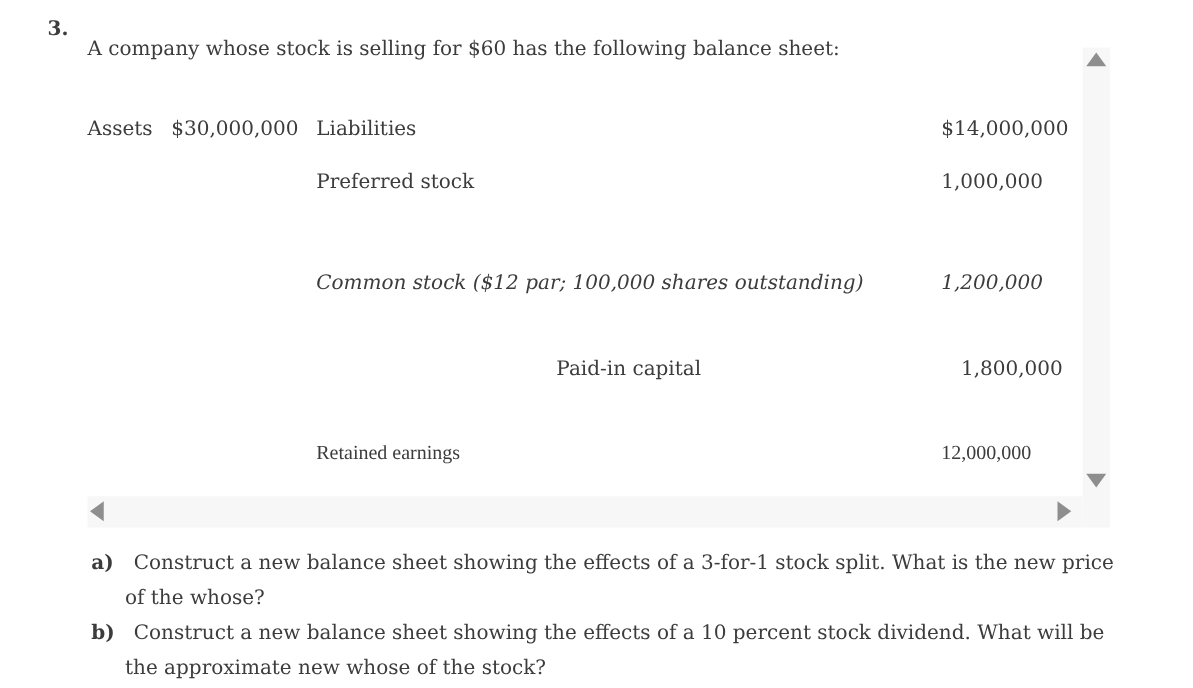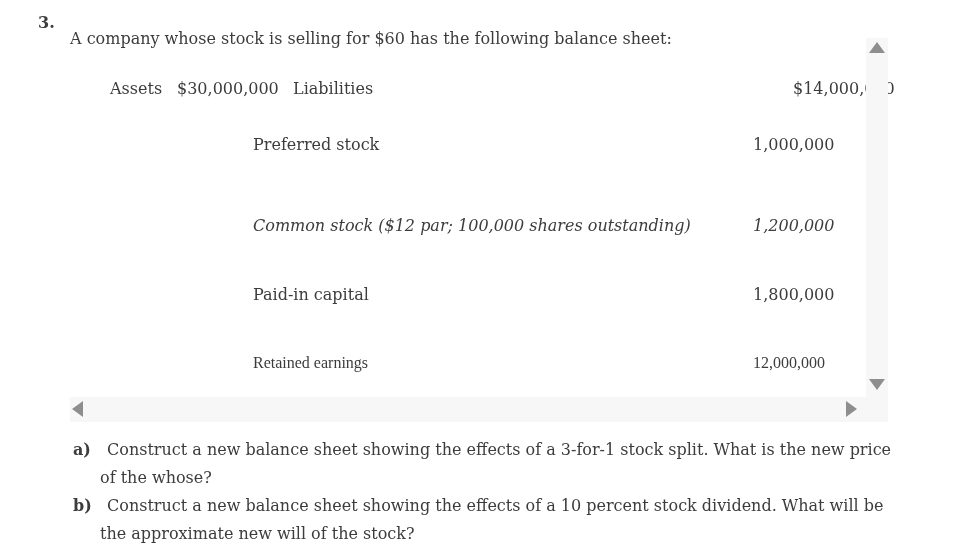--- a/index.html
+++ b/index.html
@@ -22,21 +22,21 @@
   #problem-number{left:38px;top:12px;font-weight:bold;line-height:22px;}
   #problem-statement{left:70px;top:28px;line-height:22px;white-space:nowrap;}
   
   .bs-row{
     left:70px;width:796px;
     display:grid;
     grid-template-columns:67px 116px 500px auto;
     line-height:22px;
     white-space:nowrap;
   }
-  .r1{top:78px;margin-left:40px;} .r2{top:134px;} .r3{top:215px;font-style:italic;} .r4{top:284px;} .r5{top:352px;font-family:Liberation Serif, serif;}
+  .r1{top:92px;} .r2{top:134px;} .r3{top:215px;font-style:italic;} .r4{top:284px;text-align:center;} .r5{top:352px;font-family:Liberation Serif, serif;}
   
   #vscroll{
     left:866px;top:38px;width:22px;height:384px;
     background:var(--track);
   }
   #hscroll{
     left:70px;top:397px;width:796px;height:25px;
     background:var(--track);
   }
   .sbtn{position:absolute;display:flex;align-items:center;justify-content:center;}
@@ -123,17 +123,17 @@
 
   <div id="questions" class="abs">
     <div class="qitem">
       <span class="qmarker">a)</span>
       <div class="qline first">Construct a new balance sheet showing the effects of a 3-for-1 stock split. What is the new price</div>
       <div class="qline">of the whose?</div>
     </div>
     <div class="qitem">
       <span class="qmarker">b)</span>
       <div class="qline first">Construct a new balance sheet showing the effects of a 10 percent stock dividend. What will be</div>
-      <div class="qline">the approximate new will of the stock?</div>
+      <div class="qline">the approximate new whose of the stock?</div>
     </div>
   </div>
 
 </div>
 
 </body></html>

